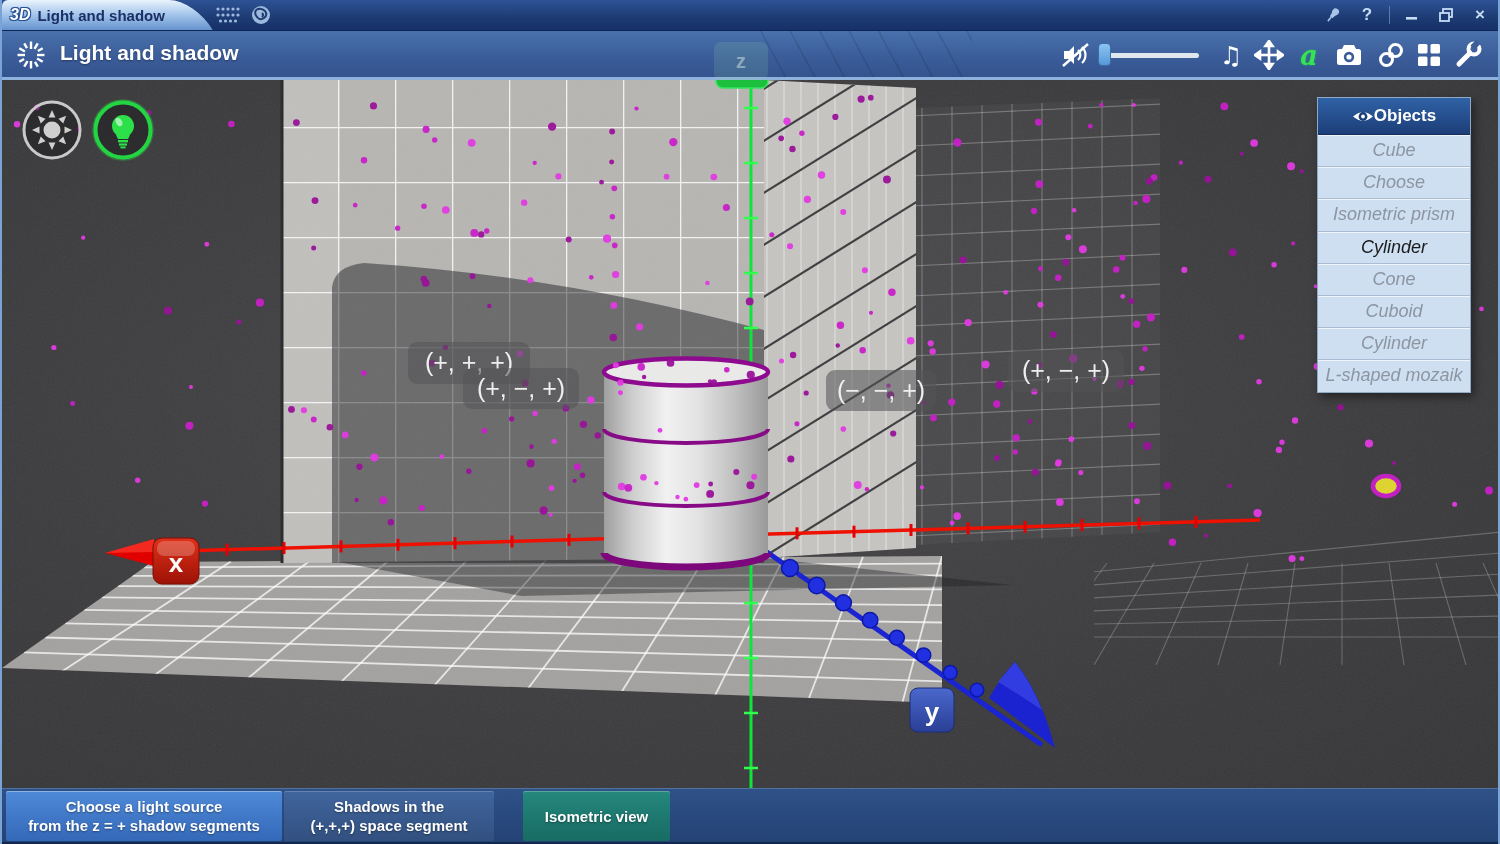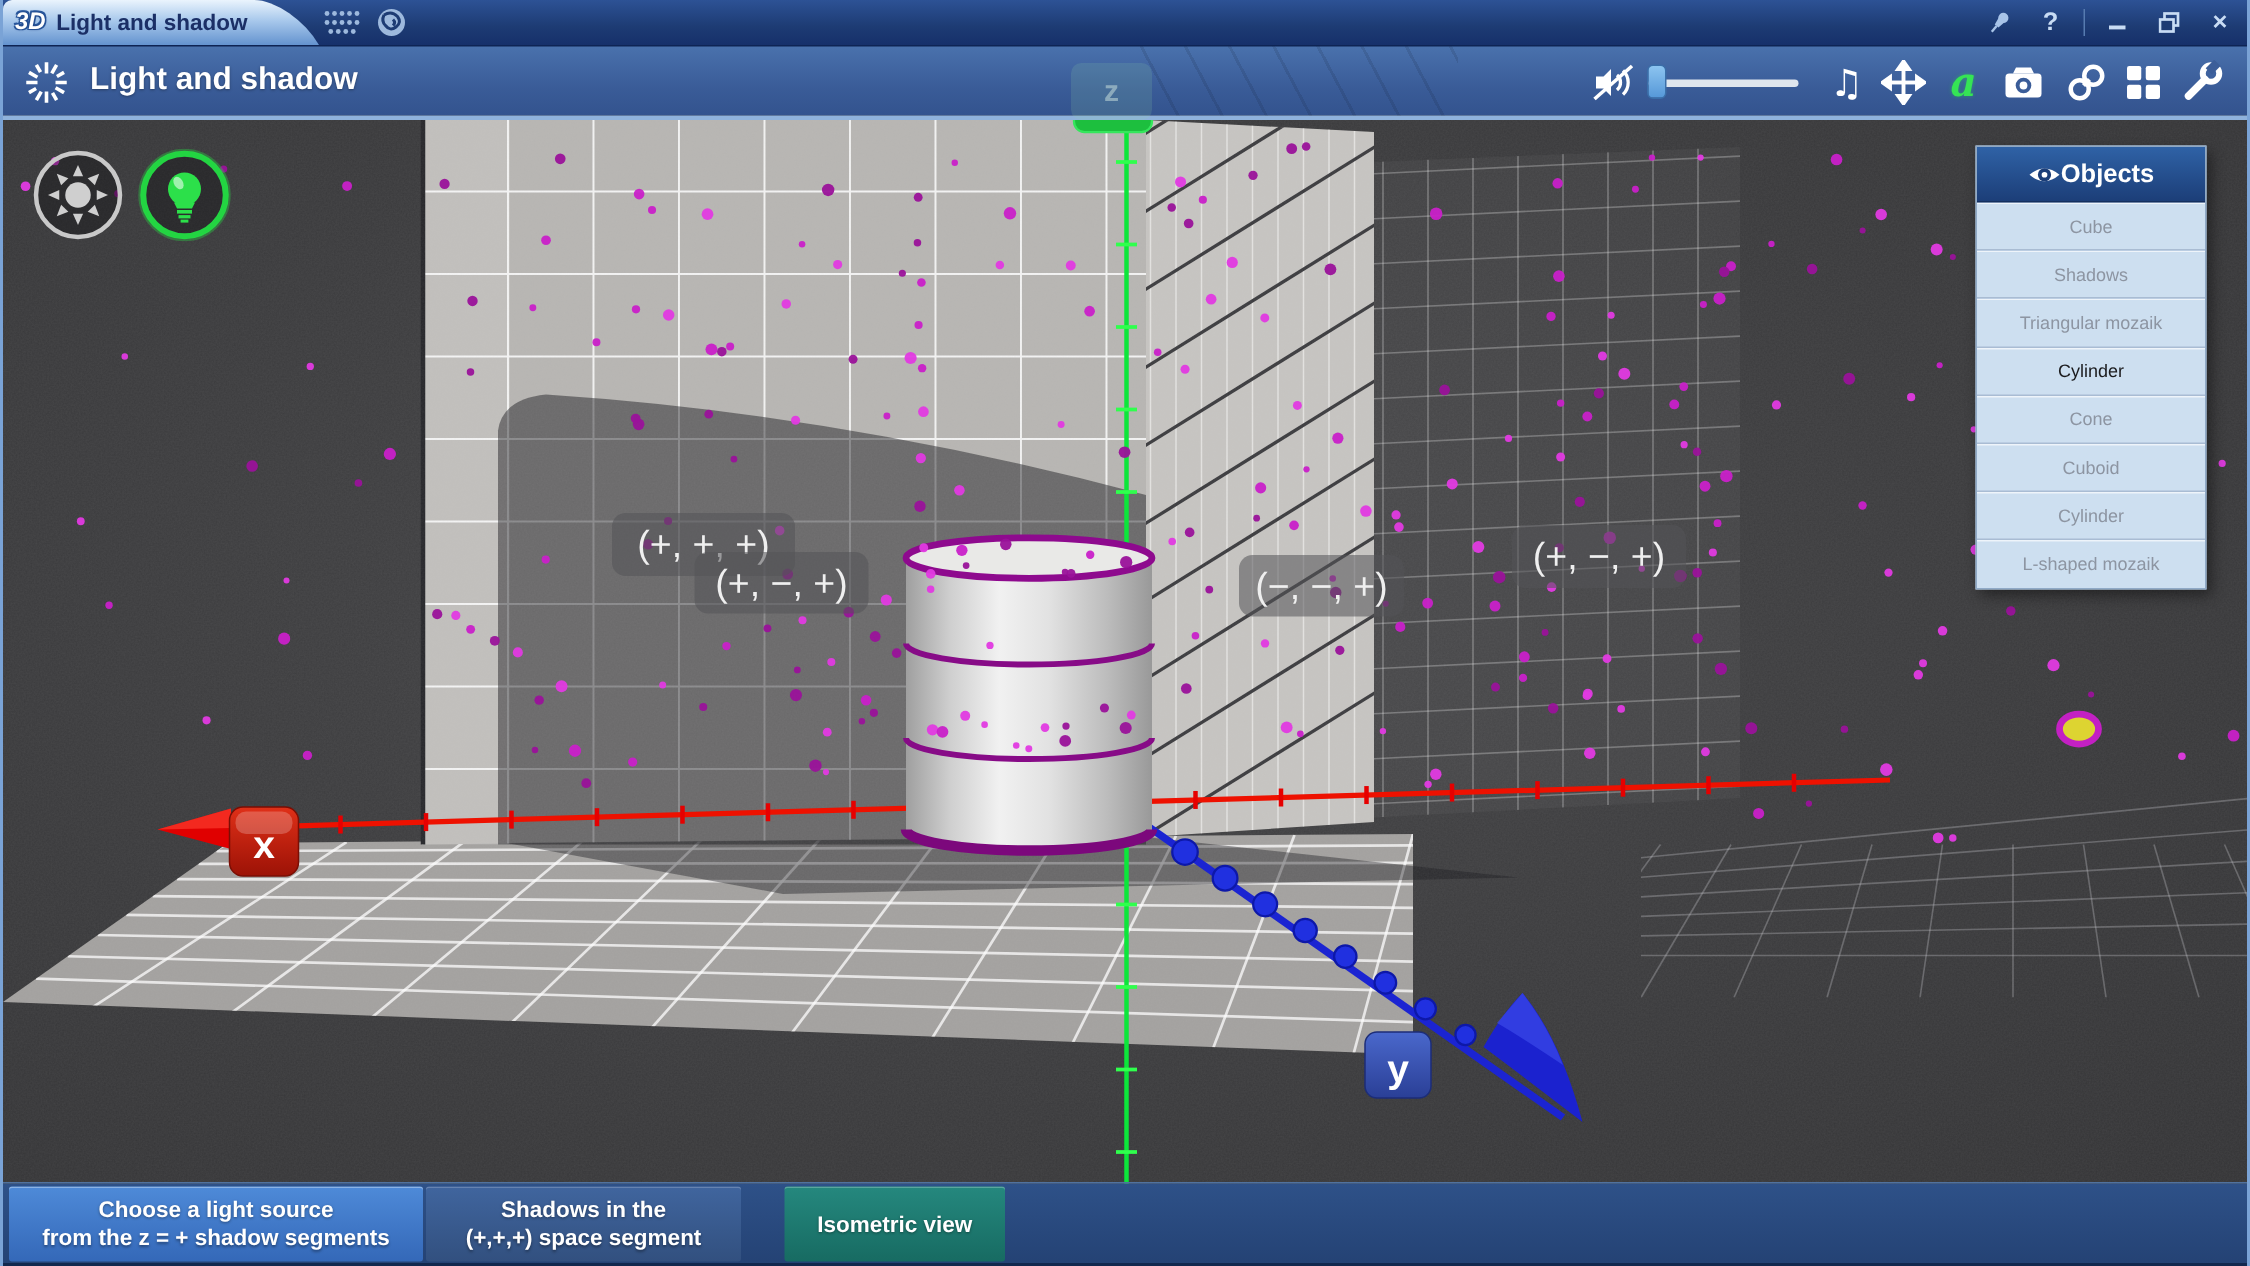--- a/index.html
+++ b/index.html
@@ -48,21 +48,21 @@
   .scene svg.main{position:absolute;left:0;top:0;}
   .light-btn{position:absolute;width:62px;height:62px;}
   
   .objects-panel{position:absolute;left:1315px;top:97px;width:152px;z-index:30;
     border:1px solid #8fa9c6;box-shadow:3px 4px 9px rgba(0,0,0,.45);background:#cddff0;}
   .op-header{height:36px;background:linear-gradient(180deg,#2f62a6 0%,#1c3e78 100%);
     display:flex;align-items:center;justify-content:center;gap:0;border-bottom:1px solid #142f5e;}
   .op-title{color:#fff;font-weight:bold;font-size:17px;}
   .obj-row{height:31.2px;display:flex;align-items:center;justify-content:center;
     border-bottom:1px solid #a9bcd3;box-shadow:inset 0 1px 0 rgba(255,255,255,.65);
-    font-size:12px;color:#8d95a2;cursor:pointer;}
+    font-size:18px;color:#8d95a2;cursor:pointer;font-style:italic;}
   .obj-row.selected{color:#1b1b1d;}
   .obj-row:last-child{border-bottom:none;}
   
   .bottombar{position:absolute;left:0;top:788px;width:100%;height:66px;
     background:linear-gradient(180deg,#2e5188 0%,#223f70 100%);
     border-top:1px solid #50729f;box-sizing:border-box;z-index:40;}
   .bbtn{position:absolute;top:2px;height:50px;display:flex;flex-direction:column;
     align-items:center;justify-content:center;color:#fff;font-weight:bold;font-size:15px;line-height:19px;
     text-shadow:0 1px 2px rgba(0,0,0,.4);text-align:center;cursor:pointer;border-radius:2px;}
   .bbtn.active{left:4px;width:276px;background:linear-gradient(180deg,#4e8ad8 0%,#3468b8 100%);
@@ -740,22 +740,22 @@
   <div class="op-header">
     <svg width="22" height="15" viewBox="-11 -7.5 22 15">
       <path d="M-10,0 Q0,-8.5 10,0 Q0,8.5 -10,0 Z" fill="#fff"></path>
       <circle r="4.4" fill="#1c3e78"></circle>
         <circle r="1.9" fill="#fff"></circle>
     </svg>
     <span class="op-title">Objects</span>
   </div>
   <div id="objects-list">
       <div class="obj-row">Cube</div>
-      <div class="obj-row">Shadows</div>
-      <div class="obj-row">Triangular mozaik</div>
+      <div class="obj-row">Choose</div>
+      <div class="obj-row">Isometric prism</div>
       <div class="obj-row selected">Cylinder</div>
       <div class="obj-row">Cone</div>
       <div class="obj-row">Cuboid</div>
       <div class="obj-row">Cylinder</div>
       <div class="obj-row">L-shaped mozaik</div>
     </div>
 </div>
 
 <div class="bottombar">
   <div class="bbtn active">

